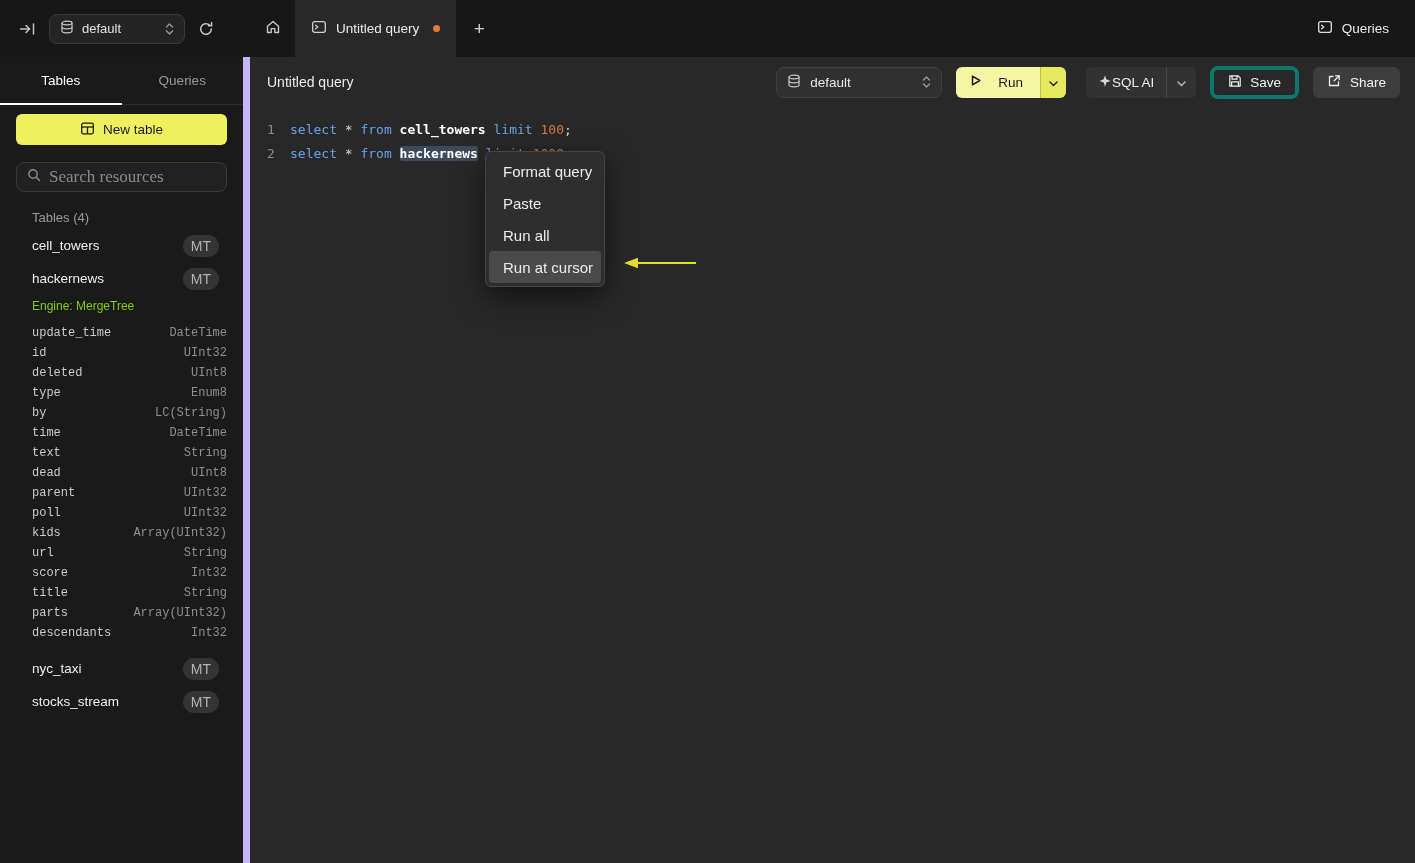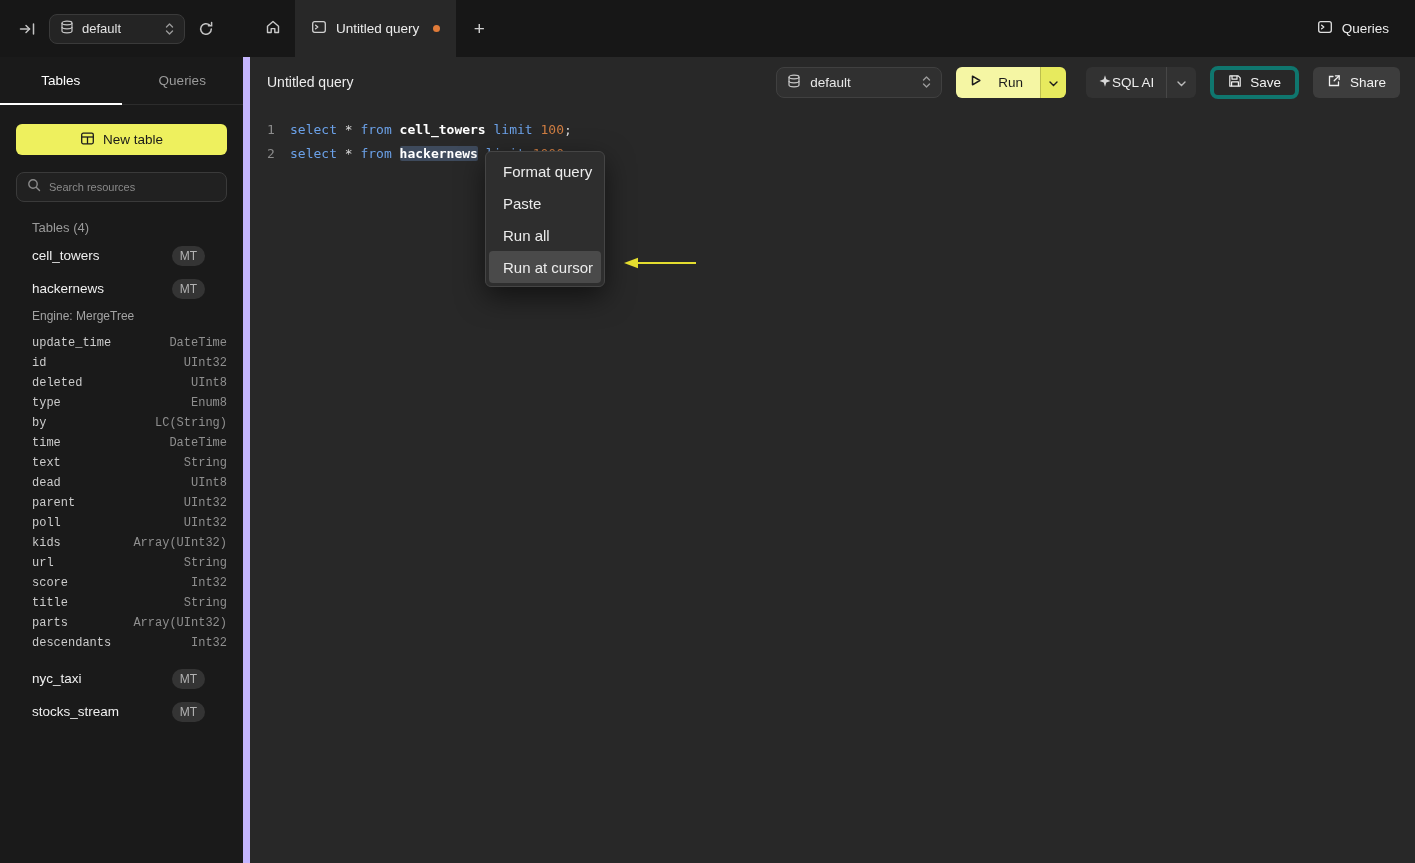--- a/index.html
+++ b/index.html
@@ -19,30 +19,30 @@
   .tab-plus{width:46px;display:flex;align-items:center;justify-content:center;color:#cfcfcf;font-size:19px;cursor:pointer}
   .tb-spacer{flex:1}
   .queries-btn{display:flex;align-items:center;gap:9px;color:#ececec;font-size:13.5px;margin-right:26px;align-self:center;cursor:pointer}
 
   
   .sidebar{background:#1a1a1a;border-right:7px solid #c4b5fd;display:flex;flex-direction:column;overflow:hidden}
   .side-tabs{display:flex;height:48px;border-bottom:1px solid #2c2c2c;flex:none}
   .side-tab{width:125px;display:flex;align-items:center;justify-content:center;font-size:13.5px;color:#9a9a9a;position:relative;cursor:pointer}
   .side-tab.active{color:#ffffff;font-weight:500}
   .side-tab.active::after{content:"";position:absolute;left:0;right:0;bottom:-1px;height:2px;background:#ffffff}
-  .new-table{margin:19px 16px 0;height:31px;background:#eef05e;border-radius:6px;display:flex;align-items:center;justify-content:center;gap:8px;color:#191919;font-size:13.5px;font-weight:500;flex:none;cursor:pointer}
+  .new-table{margin:9px 16px 0;height:31px;background:#eef05e;border-radius:6px;display:flex;align-items:center;justify-content:center;gap:8px;color:#191919;font-size:13.5px;font-weight:500;flex:none;cursor:pointer}
   .search{margin:17px 16px 0;height:30px;background:#212121;border:1px solid #3a3a3a;border-radius:8px;display:flex;align-items:center;gap:8px;padding:0 10px;flex:none}
-  .search input{background:transparent;border:none;outline:none;color:#fdba74;font-size:11px;width:100%;font-family:Liberation Sans, sans-serif}
+  .search input{background:transparent;border:none;outline:none;color:#fdba74;font-size:17px;width:100%;font-family:Liberation Serif, serif}
   .search input::placeholder{color:#8a8a8a}
   .section-label{margin:18px 0 2px 32px;color:#9a9a9a;font-size:13px;flex:none}
   .side-list{padding:0 16px;overflow:hidden;margin-top:2px}
   .table-row{height:33px;display:flex;align-items:center;padding-left:16px;cursor:pointer}
   .table-name{font-size:13.5px;color:#efefef;font-weight:500}
-  .badge{margin-left:auto;margin-right:22px;background:#343434;color:#b3b3b3;font-size:12px;padding:3px 8px;border-radius:20px}
-  .engine-line{font-size:12px;color:#a3a3a3;padding-left:16px;height:18px;display:flex;align-items:center;margin-top:2px}
+  .badge{margin-left:auto;margin-right:8px;background:#343434;color:#b3b3b3;font-size:14px;padding:3px 8px;border-radius:20px}
+  .engine-line{font-size:12px;color:#84cc16;padding-left:16px;height:18px;display:flex;align-items:center;margin-top:2px}
   .columns{margin:8px 0 9px}
   .column-row{height:20px;display:flex;justify-content:space-between;align-items:center;padding-left:16px;font-family:Liberation Mono, monospace;font-size:12px}
   .column-row .cname{color:#cbcbcb}
   .column-row .ctype{color:#8f8f8f}
 
   
   .main{position:relative;background:#282828;overflow:hidden}
   .main-header{height:50px;display:flex;align-items:center;padding:0 15px 0 17px;gap:14px}
   .main-title{font-size:14px;color:#ececec;margin-right:auto}
   .hdr-db{width:166px;height:31px;background:#303030;border:1px solid #404040;border-radius:8px;display:flex;align-items:center;gap:9px;padding:0 10px;color:#e8e8e8;font-size:13.5px;cursor:pointer;flex:none}

